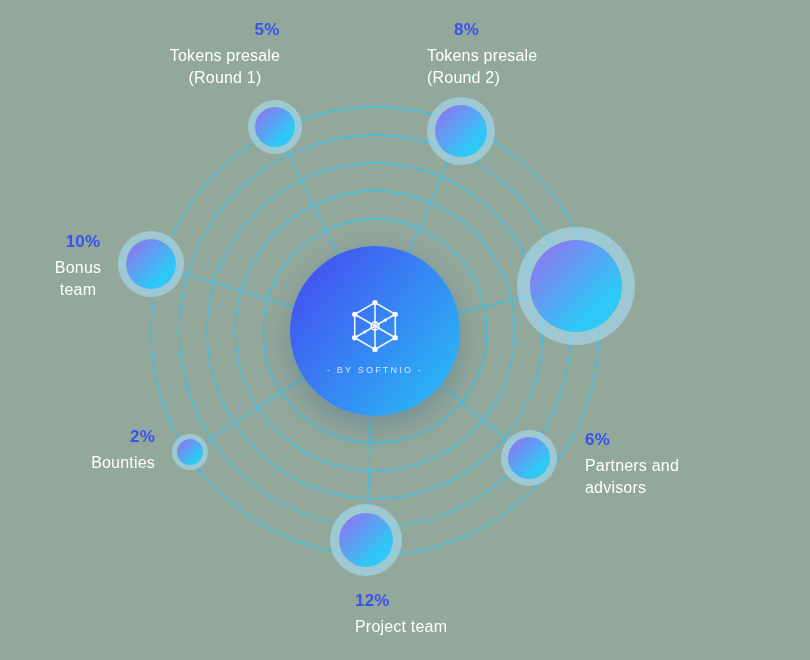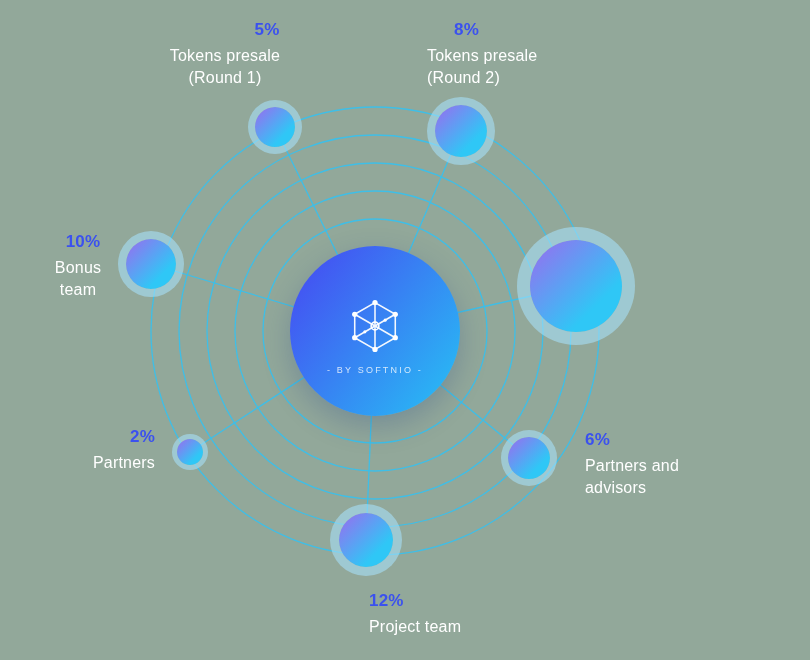--- a/index.html
+++ b/index.html
@@ -58,21 +58,21 @@
   .label .pct{font-size:17px;font-weight:700;color:var(--percent-text);line-height:20px;margin-bottom:5px;}
   .l0{left:125px;top:20px;width:200px;text-align:center;}
   .l0 .pct{transform:translateX(42px);}
   .l1{left:427px;top:20px;width:190px;text-align:left;}
   .l1 .pct{padding-left:27px;}
   .l2{left:44px;top:232px;width:68px;text-align:center;}
   .l2 .pct{transform:translateX(5px);}
   .l3{left:645px;top:232px;width:150px;text-align:left;}
   .l4{left:55px;top:427px;width:100px;text-align:right;}
   .l5{left:585px;top:430px;width:130px;text-align:left;}
-  .l6{left:369px;top:591px;width:150px;text-align:left;}
+  .l6{left:355px;top:591px;width:150px;text-align:left;}
 </style>
 </head>
 <body>
 
 <div class="stage">
 
   <svg class="orbits" viewBox="0 0 810 660">
     <g>
       <circle cx="375" cy="331" r="112"></circle>
       <circle cx="375" cy="331" r="140"></circle>
@@ -139,21 +139,21 @@
 
   <div class="label l2">
     <div class="pct">10%</div>
     <div>Bonus</div>
     <div>team</div>
   </div>
 
 
   <div class="label l4">
     <div class="pct">2%</div>
-    <div>Partners</div>
+    <div>Bounties</div>
   </div>
 
   <div class="label l5">
     <div class="pct">6%</div>
     <div>Partners and</div>
     <div>advisors</div>
   </div>
 
   <div class="label l6">
     <div class="pct">12%</div>

